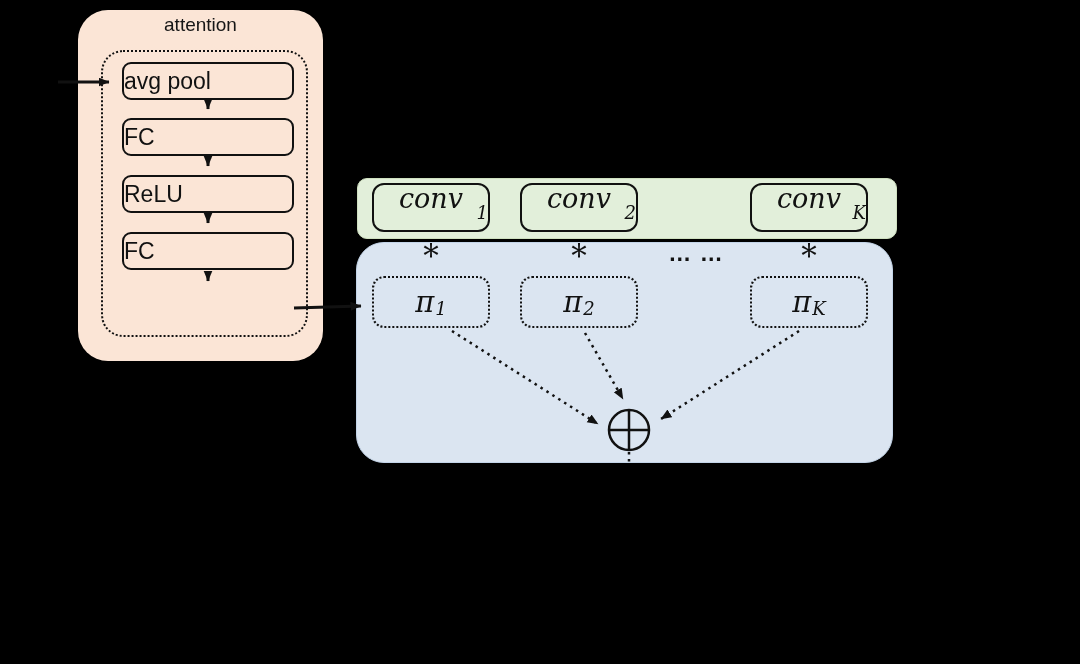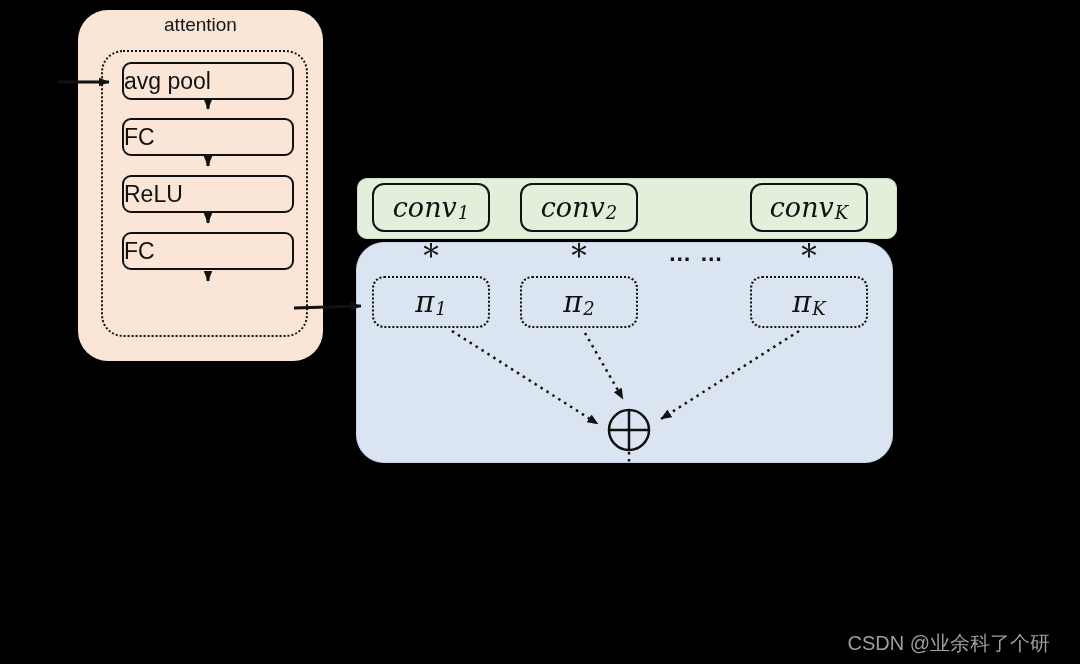--- a/index.html
+++ b/index.html
@@ -33,20 +33,21 @@
   
   .kernels-panel {
     position:absolute; left:357px; top:178px; width:540px; height:61px;
     background:#E2EFDA; border:1.5px solid #cfe0c0; border-radius:10px;
   }
   .conv-box {
     position:absolute; top:183px; width:118px; height:49px;
     background:#E2EFDA; border:2.5px solid #111; border-radius:12px;
     display:flex; align-items:center; justify-content:center;
     color:#111;
+    flex-direction:column;
   }
 
   
   .weights-panel {
     position:absolute; left:356px; top:242px; width:537px; height:221px;
     background:#DBE5F1; border:1.5px solid #c3d4e8; border-radius:28px;
   }
   .pi-box {
     position:absolute; top:276px; width:118px; height:52px;
     border:2px dotted #111; border-radius:12px;
@@ -153,14 +154,13 @@
 
     <g>
       <circle cx="629" cy="430" r="20" fill="none" stroke="#111" stroke-width="2.5"></circle>
       <line x1="629" y1="410" x2="629" y2="450" stroke="#111" stroke-width="2.5"></line>
       <line x1="609" y1="430" x2="649" y2="430" stroke="#111" stroke-width="2.5"></line>
     </g>
 
     <line x1="629" y1="452" x2="629" y2="465" stroke="#111" stroke-width="2.5" stroke-dasharray="2.5 4.5"></line>
   </svg>
 
-  <div class="watermark">CSDN @业余科了个研</div>
 </div>
 
 </body></html>

